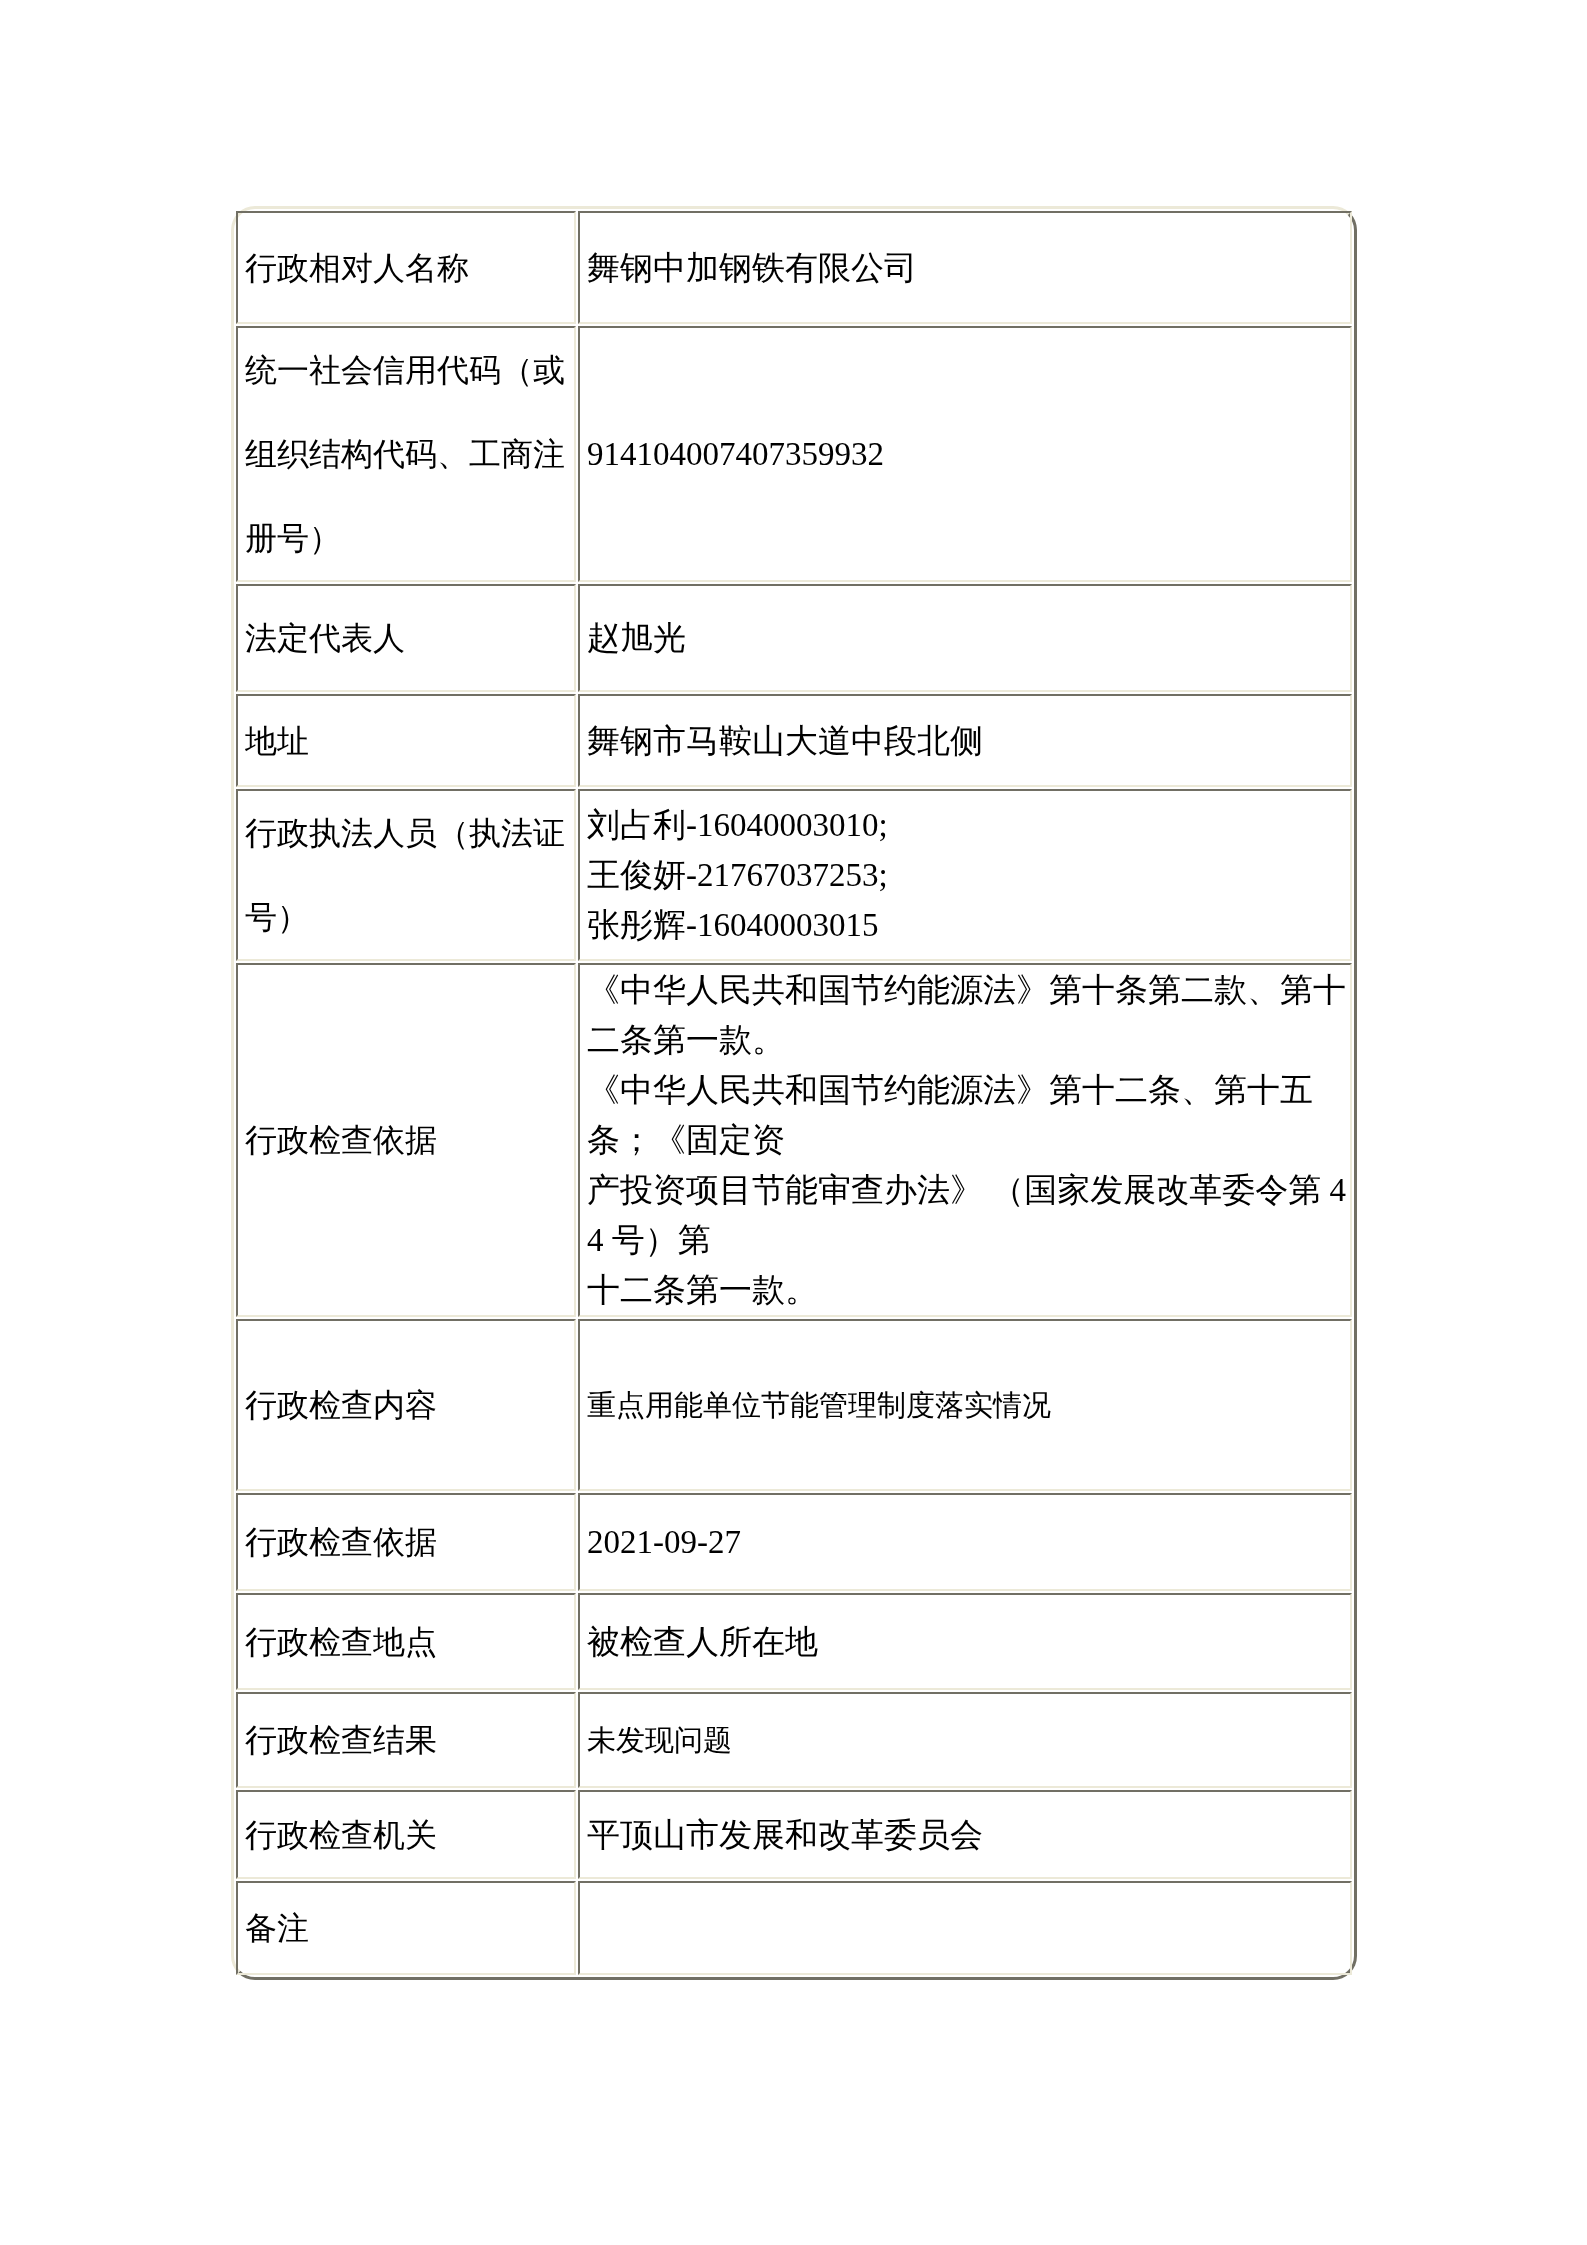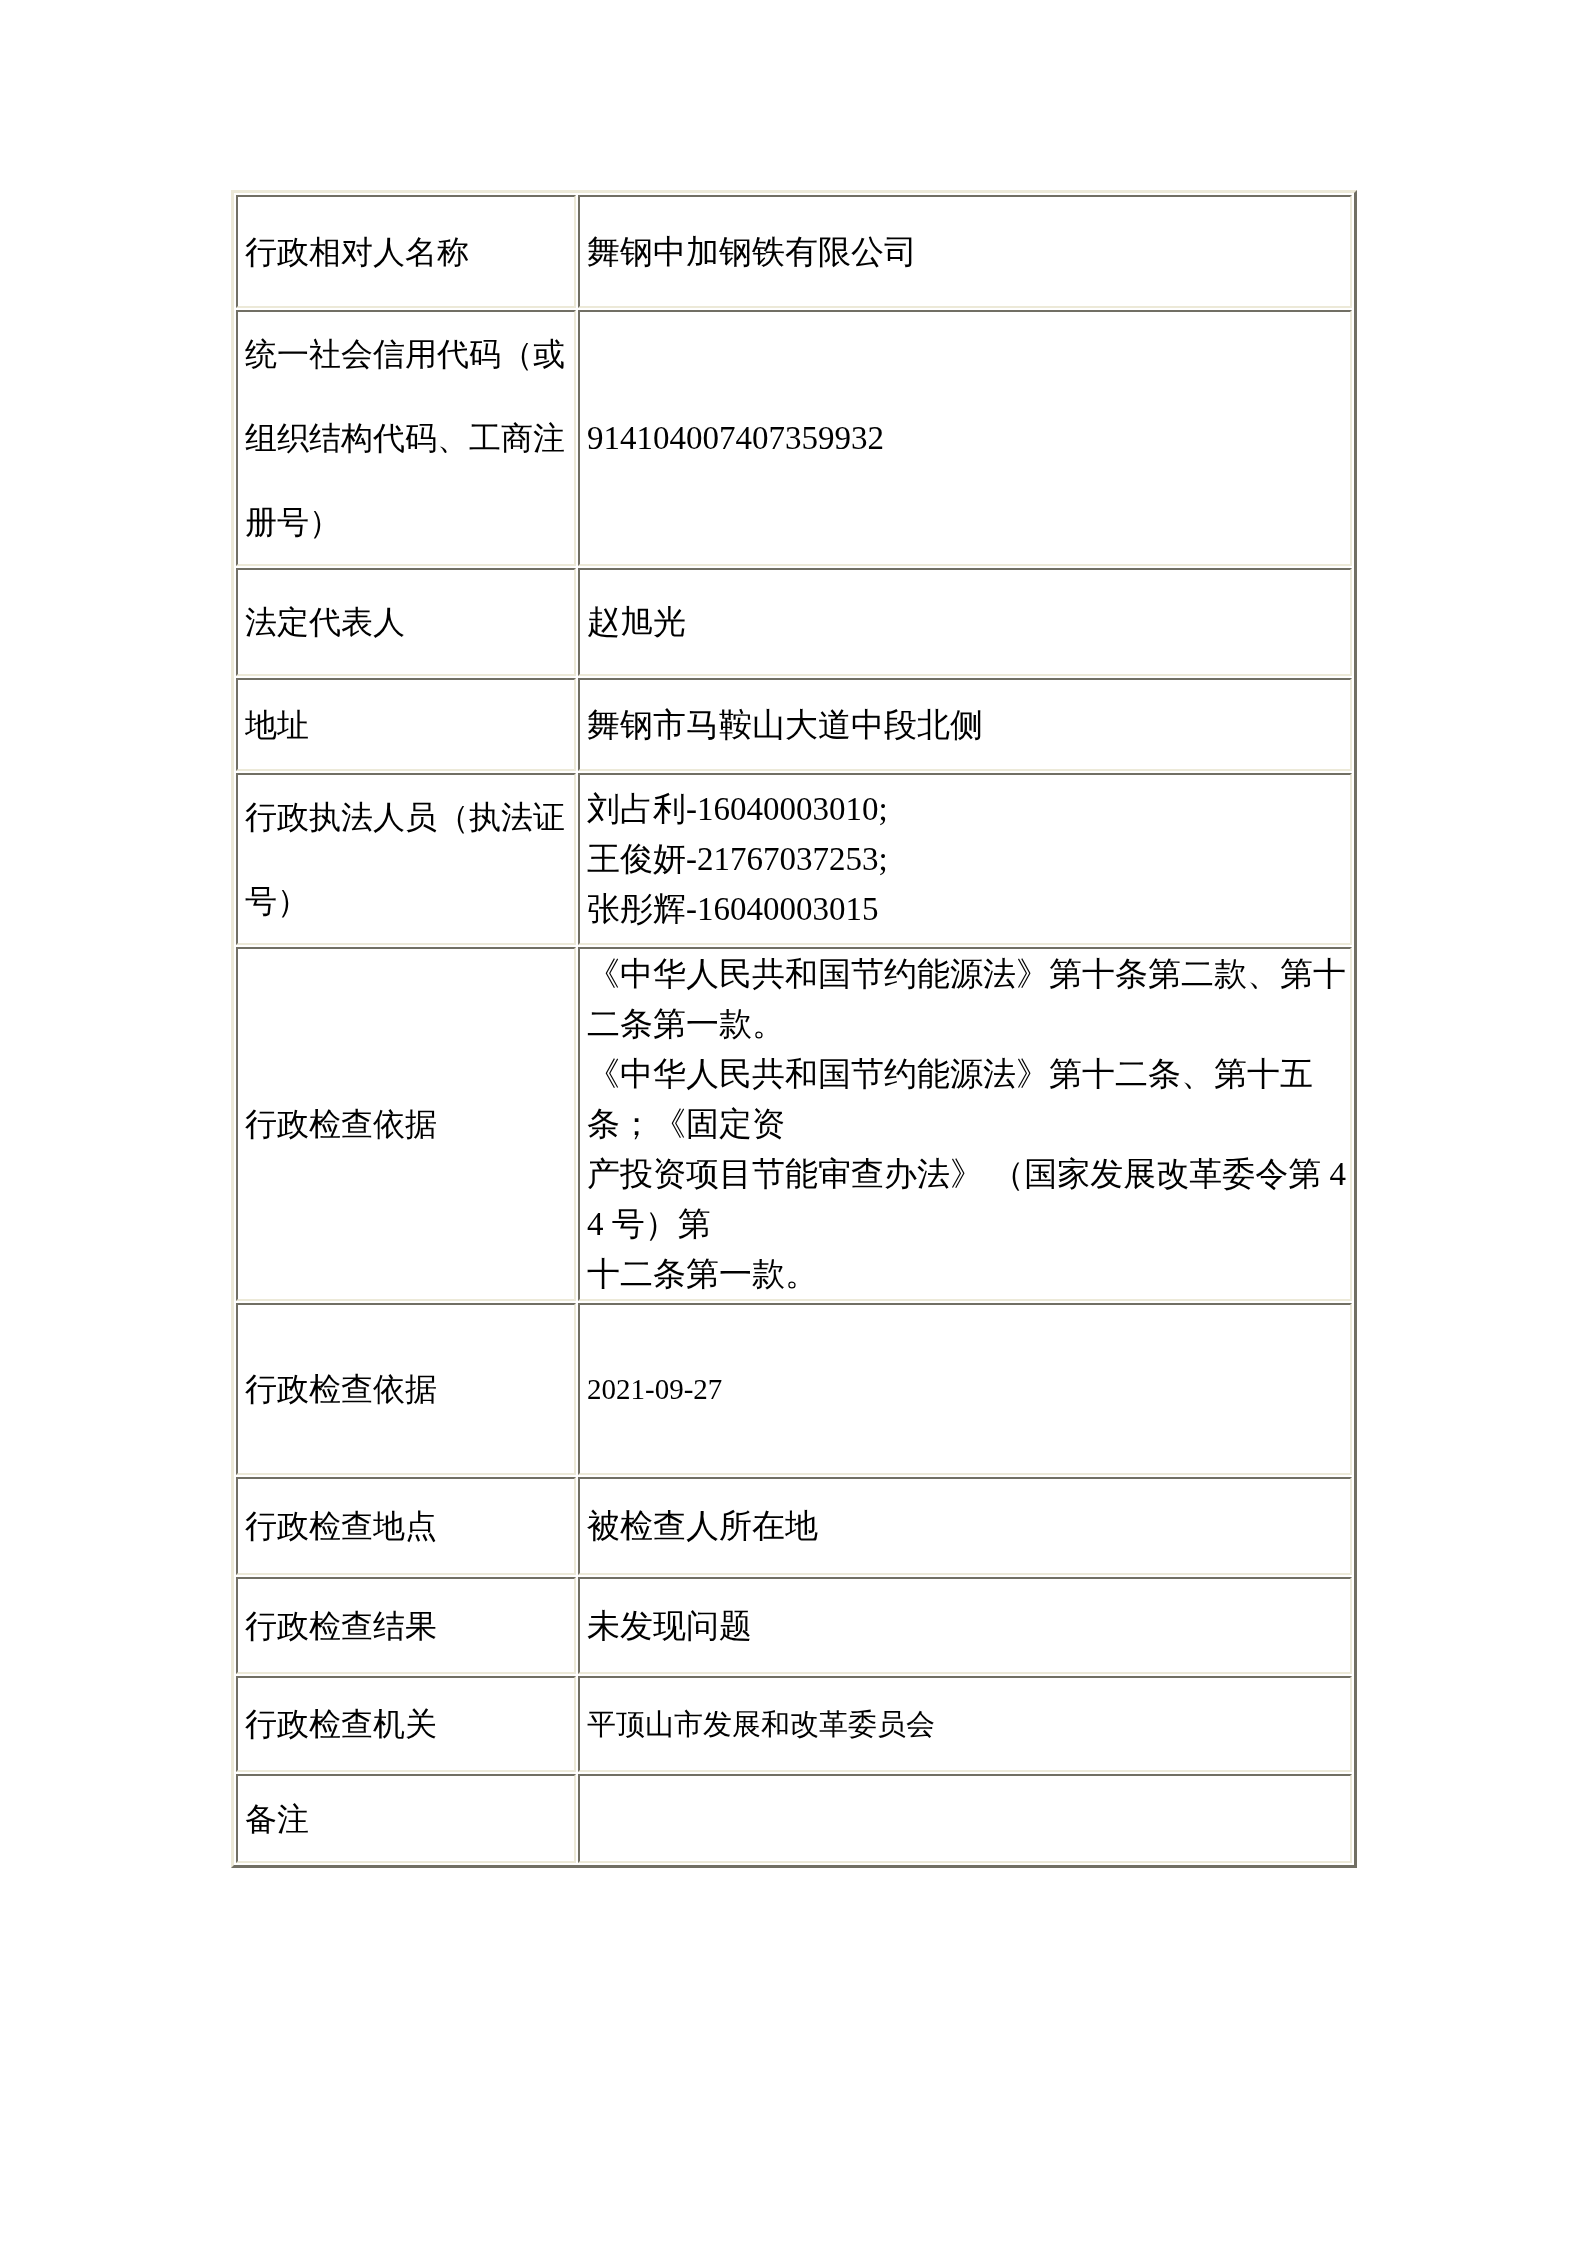--- a/index.html
+++ b/index.html
@@ -10,29 +10,30 @@
   body {
     width: 1587px;
     height: 2245px;
     position: relative;
     font-family: "Liberation Serif", "DejaVu Serif", serif;
     color: #000000;
   }
   .doc-table {
     position: absolute;
     left: 231px;
-    top: 190px;
+    top: 206px;
     width: 1126px;
     table-layout: fixed;
     border-collapse: separate;
     border-spacing: 2px;
     border-top: 3px solid #ECE9D8;
     border-left: 3px solid #ECE9D8;
     border-right: 3px solid #716F64;
     border-bottom: 3px solid #716F64;
+    border-radius: 24px;
   }
   .doc-table td {
     box-sizing: border-box;
     border: 2px solid;
     border-color: #716F64 #ECE9D8 #ECE9D8 #716F64;
     vertical-align: middle;
     padding: 0 4px 0 7px;
     color: #000000;
     word-break: break-all;
   }
@@ -95,20 +96,24 @@
 张彤辉-16040003015</td>
       </tr>
       <tr>
         <td class="cell-label">行政检查依据</td>
         <td class="cell-value">《中华人民共和国节约能源法》第十条第二款、第十二条第一款。
 《中华人民共和国节约能源法》第十二条、第十五条；《固定资
 产投资项目节能审查办法》 （国家发展改革委令第 44 号）第
 十二条第一款。</td>
       </tr>
       <tr>
+        <td class="cell-label">行政检查内容</td>
+        <td class="cell-value">重点用能单位节能管理制度落实情况</td>
+      </tr>
+      <tr>
         <td class="cell-label">行政检查依据</td>
         <td class="cell-value">2021-09-27</td>
       </tr>
       <tr>
         <td class="cell-label">行政检查地点</td>
         <td class="cell-value">被检查人所在地</td>
       </tr>
       <tr>
         <td class="cell-label">行政检查结果</td>
         <td class="cell-value">未发现问题</td>

